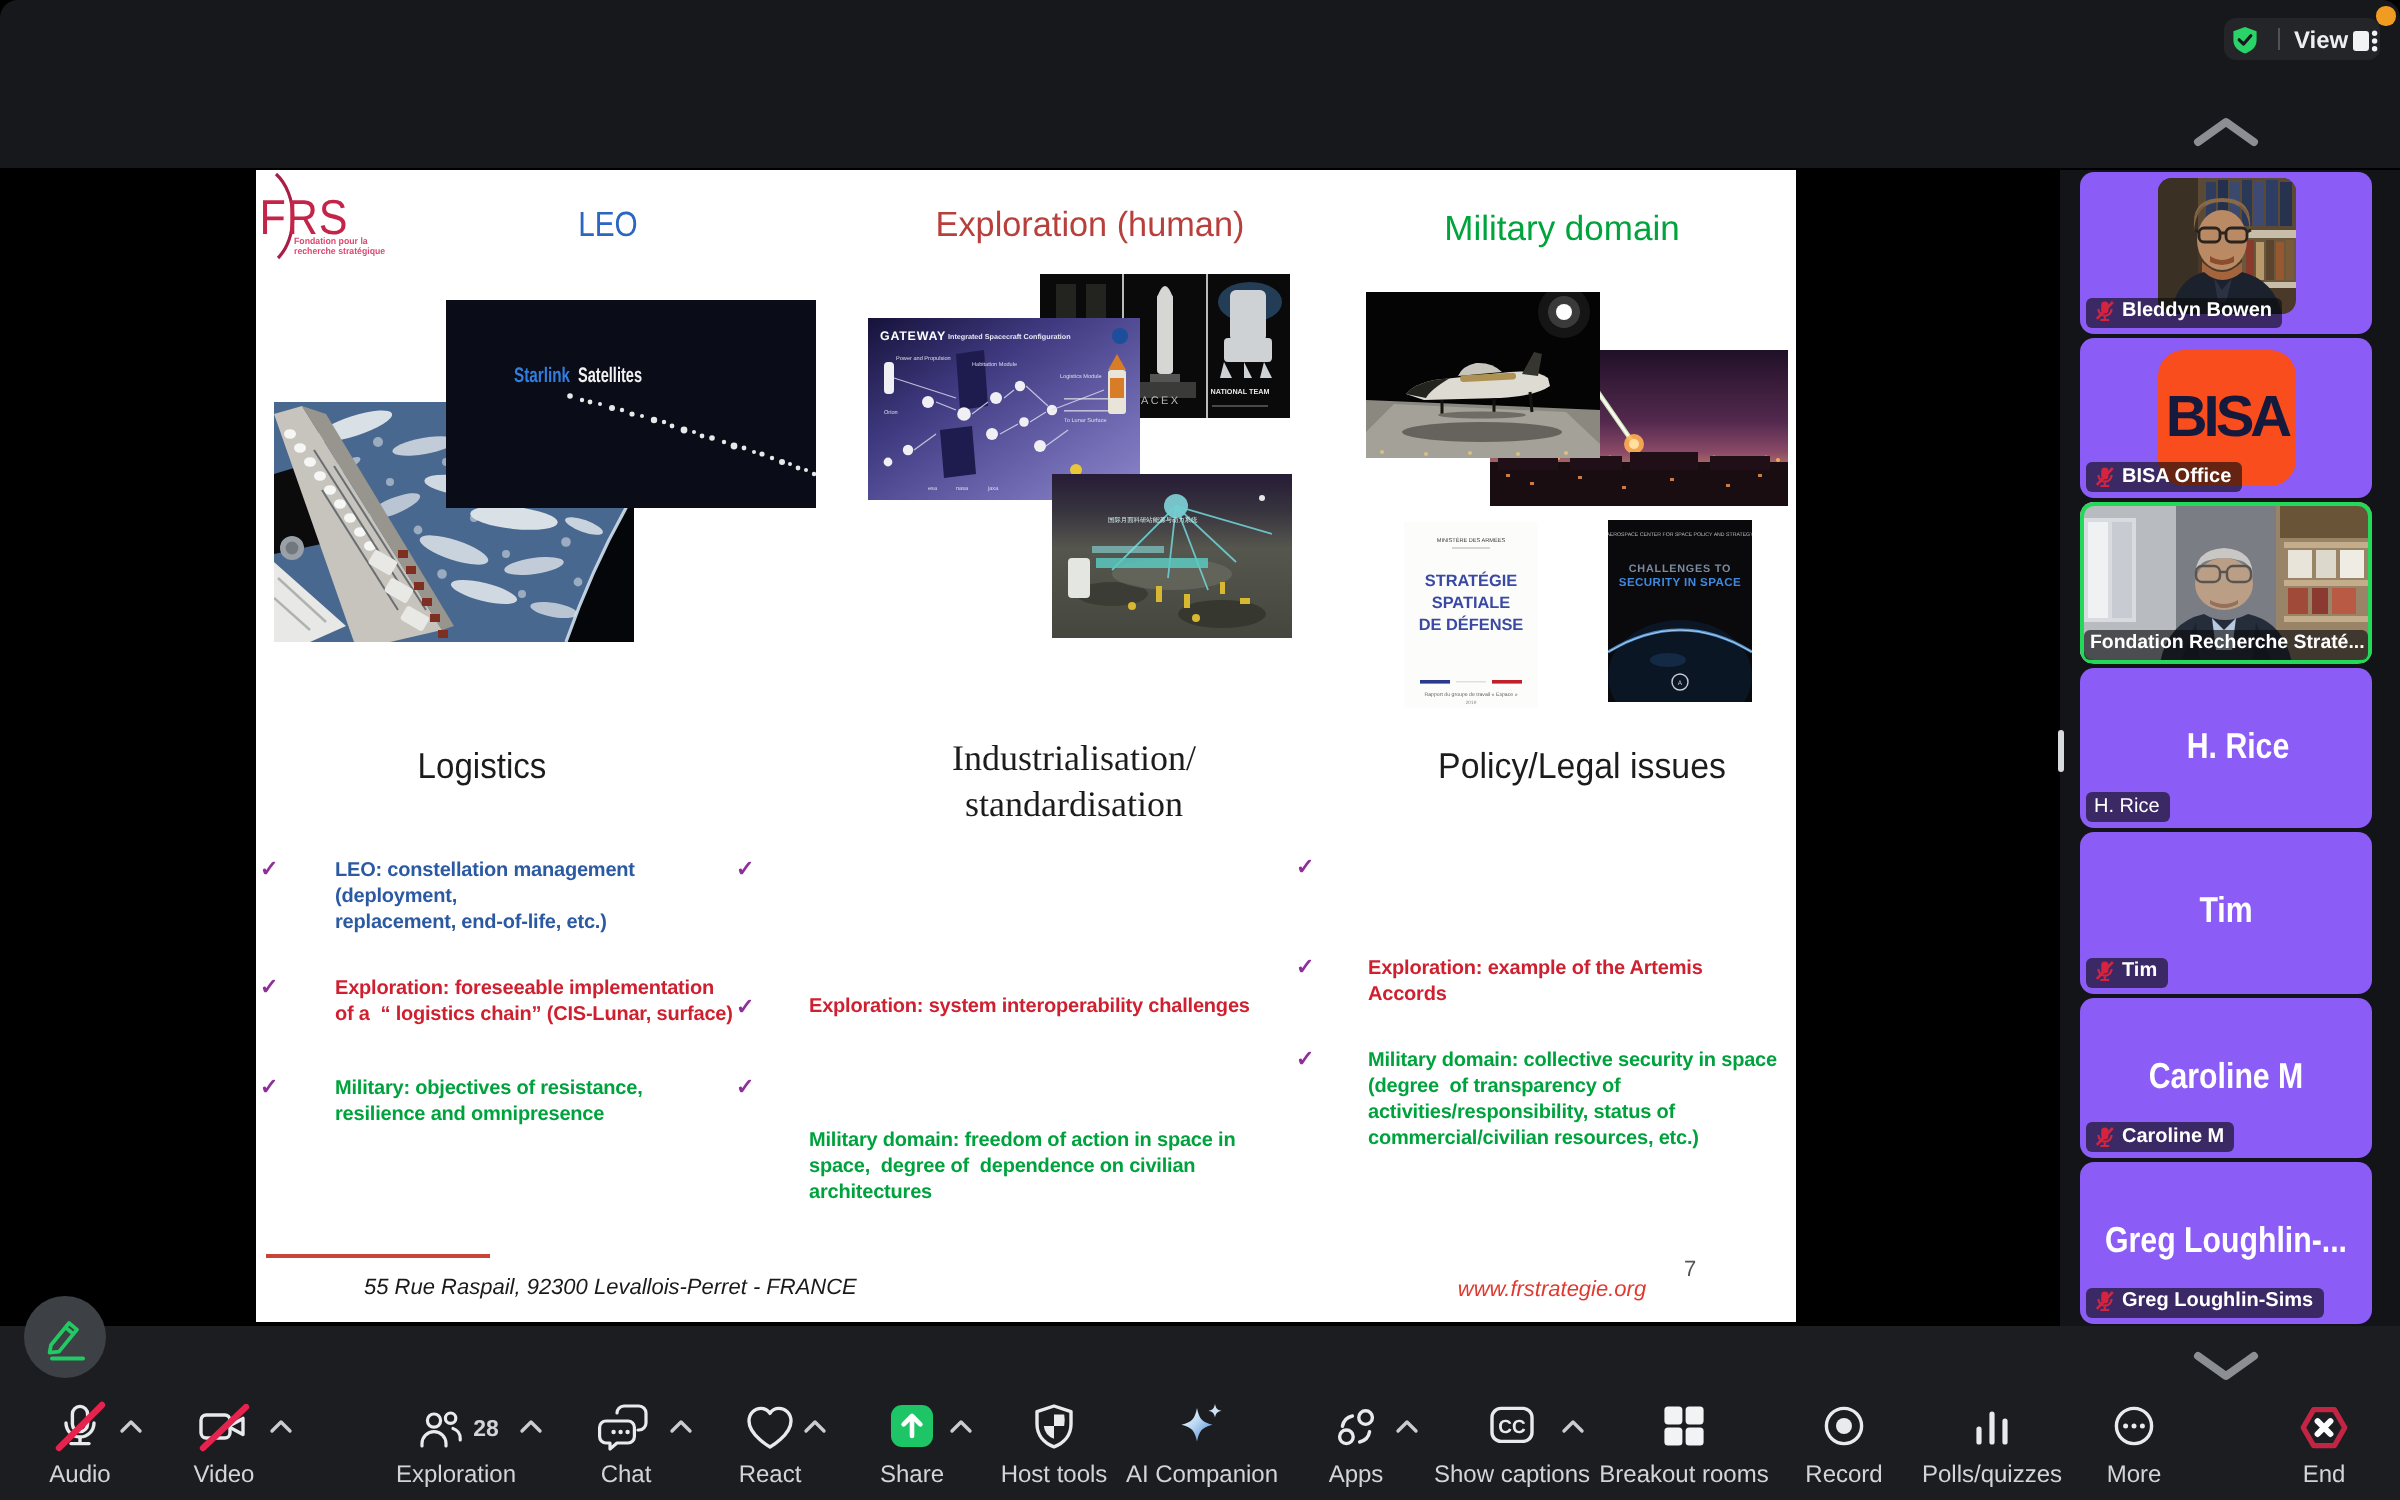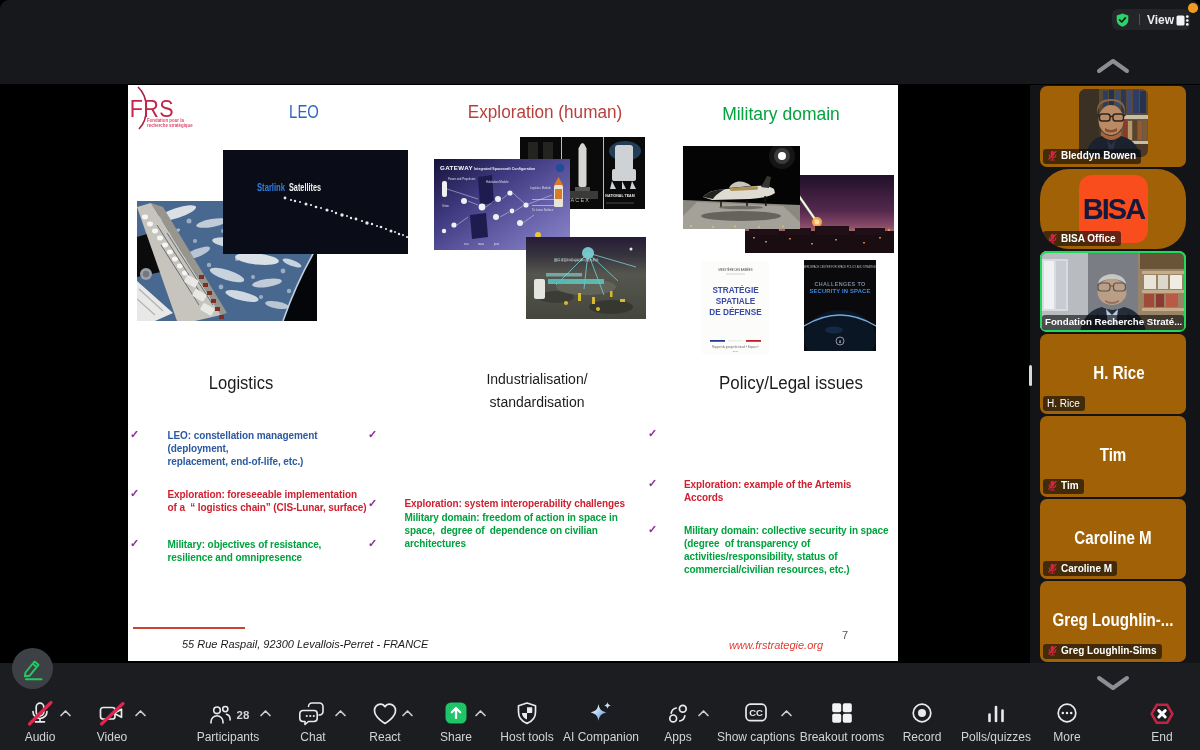--- a/index.html
+++ b/index.html
@@ -3,21 +3,21 @@
 <meta charset="utf-8">
 <style>
   * { margin:0; padding:0; box-sizing:border-box; }
   html,body { width:1200px; height:750px; background:#000; font-family:"Liberation Sans",sans-serif; overflow:hidden; }
   body { position:relative; }
   .abs { position:absolute; }
   .top { left:0; top:0; width:1200px; height:84px; background:#17181b; border-radius:9px 9px 0 0; }
   .bottombar { left:0; top:663px; width:1200px; height:87px; background:#1b1d20; }
   .sidebar { left:1030px; top:85px; width:170px; height:578px; background:#131418; }
   .slide { left:128px; top:85px; width:770px; height:576px; background:#fff; overflow:hidden; }
-  .tile { left:1040px; width:146px; height:80.5px; background:#a16207; overflow:hidden; border-radius:7px; }
+  .tile { left:1040px; width:146px; height:80.5px; background:#8b5cf6; overflow:hidden; border-radius:7px; }
   .tilebig { width:100%; text-align:center; color:#fff; font-size:18px; font-weight:bold; letter-spacing:0px; transform:scaleX(0.84); }
   .nlabel { position:absolute; left:3px; bottom:3px; background:rgba(10,10,12,0.62); color:#fff; font-size:10px; font-weight:bold; padding:1.5px 5px 2.5px 4px; border-radius:3px; white-space:nowrap; display:flex; align-items:center; }
   .titem { position:absolute; top:700px; width:90px; text-align:center; color:#d6d8db; }
   .titem .lab { position:absolute; top:30px; width:100%; font-size:12px; color:#d2d4d8; white-space:nowrap; text-align:center; }
   .chev { position:absolute; }
   svg { display:block; }
   .micsvg { display:inline-block; margin-right:3px; flex:0 0 auto; }
 </style>
 </head>
 <body>
@@ -392,35 +392,35 @@
       <text x="36" y="33" text-anchor="middle" font-family="Liberation Sans" font-weight="bold" font-size="5.8" fill="#3f8ae0" letter-spacing="0.2">SECURITY IN SPACE</text>
       <ellipse cx="36" cy="78" rx="36" ry="28" fill="#0b1624"></ellipse>
       <path d="M0 66 Q36 44 72 66" stroke="#5a9ad8" stroke-width="1.4" fill="none" opacity="0.9"></path>
       <path d="M0 66 Q36 44 72 66" stroke="#aacdf0" stroke-width="0.5" fill="none"></path>
       <ellipse cx="30" cy="70" rx="9" ry="3.5" fill="#16304c" opacity="0.8"></ellipse>
       <circle cx="36" cy="81" r="4" stroke="#c8ccd4" stroke-width="0.7" fill="none"></circle>
       <text x="36" y="82.5" text-anchor="middle" font-family="Liberation Sans" font-size="3.2" fill="#c8ccd4">A</text>
     </svg>
 
     <div class="abs" style="left:13px; top:288px; width:200px; text-align:center; font-size:18px; color:#1c1c1c; transform:scaleX(0.92);">Logistics</div>
-    <div class="abs" style="left:309px; top:283px; width:200px; text-align:center; font-size:14px; color:#1c1c1c; line-height:23px; transform:scaleX(1.0);">Industrialisation/<br>standardisation</div>
+    <div class="abs" style="left:309px; top:283px; width:200px; text-align:center; font-size:18px; color:#1c1c1c; line-height:23px; transform:scaleX(1.0);font-family:Liberation Serif, serif;">Industrialisation/<br>standardisation</div>
     <div class="abs" style="left:563px; top:288px; width:200px; text-align:center; font-size:18px; color:#1c1c1c; transform:scaleX(0.94);">Policy/Legal issues</div>
 
     <div class="abs" style="left:2px; top:343px; color:#8e2f9a; font-size:11px; font-weight:bold;">✓</div>
     <div class="abs" style="left:39.5px; top:343.5px; font-size:10px; font-weight:bold; line-height:13px; color:#2b5aa2; letter-spacing:-0.1px;">LEO: constellation management<br>(deployment,<br>replacement, end-of-life, etc.)</div>
     <div class="abs" style="left:2px; top:402px; color:#8e2f9a; font-size:11px; font-weight:bold;">✓</div>
     <div class="abs" style="left:39.5px; top:402.5px; font-size:10px; font-weight:bold; line-height:13px; color:#cf2030; letter-spacing:-0.1px;">Exploration: foreseeable implementation<br>of a &nbsp;“ logistics chain” (CIS-Lunar, surface)</div>
     <div class="abs" style="left:2px; top:452px; color:#8e2f9a; font-size:11px; font-weight:bold;">✓</div>
     <div class="abs" style="left:39.5px; top:452.5px; font-size:10px; font-weight:bold; line-height:13px; color:#00a23e; letter-spacing:-0.1px;">Military: objectives of resistance,<br>resilience and omnipresence</div>
 
     <div class="abs" style="left:240px; top:343px; color:#8e2f9a; font-size:11px; font-weight:bold;">✓</div>
     <div class="abs" style="left:240px; top:411.5px; color:#8e2f9a; font-size:11px; font-weight:bold;">✓</div>
     <div class="abs" style="left:276.5px; top:411.5px; font-size:10px; font-weight:bold; line-height:13px; color:#cf2030; letter-spacing:-0.1px;">Exploration: system interoperability challenges</div>
     <div class="abs" style="left:240px; top:452px; color:#8e2f9a; font-size:11px; font-weight:bold;">✓</div>
-    <div class="abs" style="left:276.5px; top:426px; font-size:10px; font-weight:bold; line-height:13px; color:#00a23e; letter-spacing:-0.1px;">Military domain: freedom of action in space in<br>space,&nbsp; degree of&nbsp; dependence on civilian<br>architectures</div>
+    <div class="abs" style="left:276.5px; top:479px; font-size:10px; font-weight:bold; line-height:13px; color:#00a23e; letter-spacing:-0.1px;">Military domain: freedom of action in space in<br>space,&nbsp; degree of&nbsp; dependence on civilian<br>architectures</div>
 
     <div class="abs" style="left:520px; top:342px; color:#8e2f9a; font-size:11px; font-weight:bold;">✓</div>
     <div class="abs" style="left:520px; top:392px; color:#8e2f9a; font-size:11px; font-weight:bold;">✓</div>
     <div class="abs" style="left:556px; top:392.5px; font-size:10px; font-weight:bold; line-height:13px; color:#cf2030; letter-spacing:-0.1px;">Exploration: example of the Artemis<br>Accords</div>
     <div class="abs" style="left:520px; top:438px; color:#8e2f9a; font-size:11px; font-weight:bold;">✓</div>
     <div class="abs" style="left:556px; top:438.5px; font-size:10px; font-weight:bold; line-height:13.3px; color:#00a23e; letter-spacing:-0.1px;">Military domain: collective security in space<br>(degree&nbsp; of transparency of<br>activities/responsibility, status of<br>commercial/civilian resources, etc.)</div>
 
     <div class="abs" style="left:5px; top:542px; width:112px; height:1.5px; background:#c84436;"></div>
     <div class="abs" style="left:54px; top:553px; width:262px; font-size:11px; font-style:italic; color:#1a1a1a;">55 Rue Raspail, 92300 Levallois-Perret - FRANCE</div>
     <div class="abs" style="left:548px; top:553.5px; width:200px; text-align:center; font-size:11px; font-style:italic; color:#e03a30;">www.frstrategie.org</div>
@@ -464,21 +464,21 @@
       </g>
       <path d="M22 42 Q32 52 42 42 L42 48 Q32 56 22 48 Z" fill="#a5653c"></path>
       <path d="M26 39 Q32 43 38 39 L38 42 Q32 45 26 42 Z" fill="#8a4e2e"></path>
       <path d="M6 68 Q10 50 23 47 Q32 55 42 47 Q58 51 62 68 Z" fill="#1c222d"></path>
       <path d="M28 50 L32 56 L37 50 L34 62 L30 62 Z" fill="#2a3244"></path>
     </svg>
     <div class="nlabel"><svg class="micsvg" width="11" height="11" viewBox="0 0 11 11">
         <use href="#micm"></use>
       </svg>Bleddyn Bowen</div>
   </div>
-  <div class="abs tile" id="tile2" style="top:168.5px;border-radius:29px;">
+  <div class="abs tile" id="tile2" style="top:168.5px;">
     <div style="position:absolute; left:39px; top:6.5px; width:69px; height:68px; background:#f94d1d; border-radius:13px;"></div>
     <div style="position:absolute; left:39px; top:6.5px; width:69px; height:68px; display:flex; align-items:center; justify-content:center; font-size:29px; font-weight:bold; color:#15193c; letter-spacing:-2px; transform:scaleX(1.0);">BISA</div>
     <div class="nlabel"><svg class="micsvg" width="11" height="11" viewBox="0 0 11 11">
         <use href="#micm"></use>
       </svg>BISA Office</div>
   </div>
   <div class="abs tile" id="tile3" style="top:251px; background:#101215;">
     <svg style="position:absolute; left:0; top:0;" width="146" height="80.5" viewBox="0 0 146 80.5">
       <rect width="146" height="80.5" fill="#8a8d90"></rect>
       <rect x="0" y="0" width="50" height="80.5" fill="#b8bcc0"></rect>
@@ -582,21 +582,21 @@
       <svg width="26" height="24" viewBox="0 0 26 24">
         <g stroke="#e8eaec" stroke-width="1.6" fill="none" stroke-linecap="round">
           <circle cx="10" cy="7.3" r="3.3"></circle>
           <path d="M4 20 v-1.2 a6 6 0 0 1 12 0 V20"></path>
           <circle cx="18.3" cy="6.1" r="2.6"></circle>
           <path d="M19.5 11.2 a5.2 5.2 0 0 1 3.6 5 V17"></path>
         </g>
       </svg>
       <span style="font-size:11.5px; color:#d2d4d8;">28</span>
     </div>
-    <div class="lab">Participants</div>
+    <div class="lab">Exploration</div>
   </div>
   <svg class="chev" style="left:259px; top:709px;" width="13" height="9" viewBox="0 0 13 9">
     <polyline points="2,6.5 6.5,2 11,6.5" stroke="#c9ccd0" stroke-width="1.7" fill="none" stroke-linecap="round" stroke-linejoin="round"></polyline>
   </svg>
 
   <div class="titem" style="left:268px;">
     <svg style="margin:1px auto 0;" width="28" height="26" viewBox="0 0 28 26">
       <g stroke="#e8eaec" stroke-width="1.6" fill="none" stroke-linecap="round" stroke-linejoin="round">
         <path d="M9.5 5.5 a3.5 3.5 0 0 1 3.5-3.5 h7.5 a3.5 3.5 0 0 1 3.5 3.5 v5 a3.5 3.5 0 0 1-3.5 3.5 h-0.5"></path>
         <path d="M4 9.5 h11 a3.2 3.2 0 0 1 3.2 3.2 v4.6 a3.2 3.2 0 0 1-3.2 3.2 h-5.5 l-3.5 3 v-3 h-2 a3.2 3.2 0 0 1-3.2-3.2 v-4.6 a3.2 3.2 0 0 1 3.2-3.2 z" fill="#1b1d20"></path>

